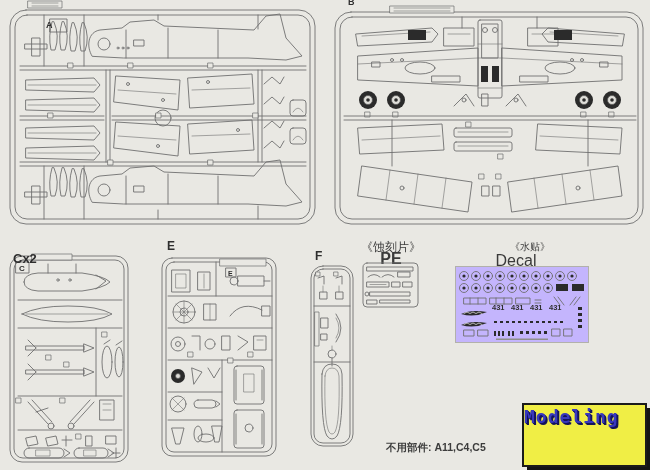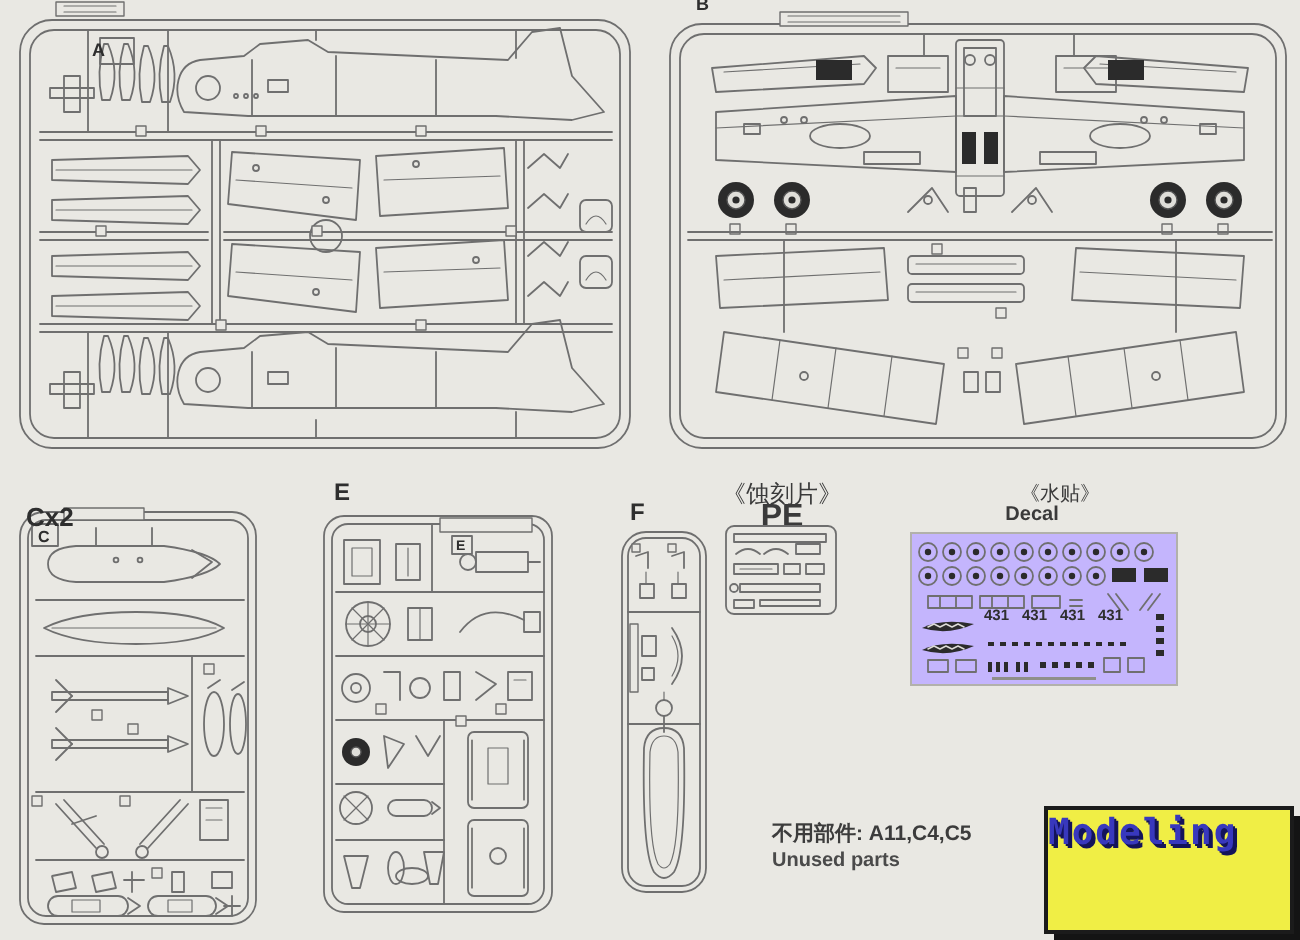--- a/index.html
+++ b/index.html
@@ -12,21 +12,21 @@
   svg .pn{fill:#e9e8e3;stroke:#6f6f6f;stroke-width:.7;}
   svg .thin{stroke-width:.6;}
   svg .dk{stroke:#3a3a3a;}
   .lbl{position:absolute;font-weight:bold;color:#2e2e2e;}
   .hdr{position:absolute;text-align:center;color:#3a3a3a;}
   #decal-sheet{position:absolute;left:455px;top:266px;width:132px;height:75px;
      background:#c4b5fd;border:1px solid #b2b1ab;}
   .decal-num{position:absolute;top:36px;font-size:7.5px;font-weight:bold;color:#2f2f2f;
      font-family:"Liberation Sans",sans-serif;}
   #unused{position:absolute;left:386px;top:410px;line-height:14px;}
-  #unused .l1{font-size:10.5px;font-weight:bold;color:#3c3c3c;}
+  #unused .l1{font-size:10.5px;font-weight:bold;color:#3c3c3c;margin-top:30px;}
   #unused .l2{font-size:10px;font-weight:bold;color:#4a4a4a;}
   #logo{position:absolute;left:522px;top:403px;width:121px;height:58px;background:#f0ee45;
      border:2px solid #1b1b1b;box-shadow:5px 5px 0 #141414;text-align:left;padding-top:2px;}
   #logo div{font-family:"DejaVu Sans Mono",monospace;font-weight:bold;font-size:18px;
      line-height:19px;color:#3838bd;letter-spacing:1px;
      text-shadow:1px 1px 0 #14145a,2px 2px 0 #14145a;}
 </style>
 </head>
 <body>
 
@@ -418,21 +418,21 @@
       <line x1="8" y1="22.5" x2="24" y2="22.5" class="thin"></line>
     <rect x="30" y="20" width="8" height="5"></rect>
       <rect x="41" y="20" width="9" height="5"></rect>
     <rect x="8" y="30" width="40" height="4"></rect>
       <circle cx="5" cy="32" r="2"></circle>
     <rect x="5" y="38" width="10" height="4"></rect>
       <rect x="18" y="38" width="30" height="3"></rect>
   </svg>
 
   <span class="hdr" style="left:500px;top:240px;width:60px;font-size:10px;">《水贴》</span>
-  <span class="hdr" style="left:486px;top:252px;width:60px;font-size:10px;font-weight:bold;">Decal</span>
+  <span class="hdr" style="left:486px;top:252px;width:60px;font-size:16px;font-weight:normal;">Decal</span>
   <div id="decal-sheet">
     <svg style="left:0;top:0;width:132px;height:75px" viewBox="0 0 132 75">
       <g class="dk">
         <circle cx="8" cy="9" r="4.5"></circle>
           <circle cx="20" cy="9" r="4.5"></circle>
           <circle cx="32" cy="9" r="4.5"></circle>
           <circle cx="44" cy="9" r="4.5"></circle>
           <circle cx="56" cy="9" r="4.5"></circle>
           <circle cx="68" cy="9" r="4.5"></circle>
           <circle cx="80" cy="9" r="4.5"></circle>
@@ -518,20 +518,19 @@
       </g>
     </svg>
     <span class="decal-num" style="left:36px;">431</span>
     <span class="decal-num" style="left:55px;">431</span>
     <span class="decal-num" style="left:74px;">431</span>
     <span class="decal-num" style="left:93px;">431</span>
   </div>
 
   <div id="unused">
     <div class="l1">不用部件: A11,C4,C5</div>
-    <div class="l2">Unused parts</div>
   </div>
 
   <div id="logo">
     <div>Modeling</div>
   </div>
 
 </div>
 
 </body></html>

